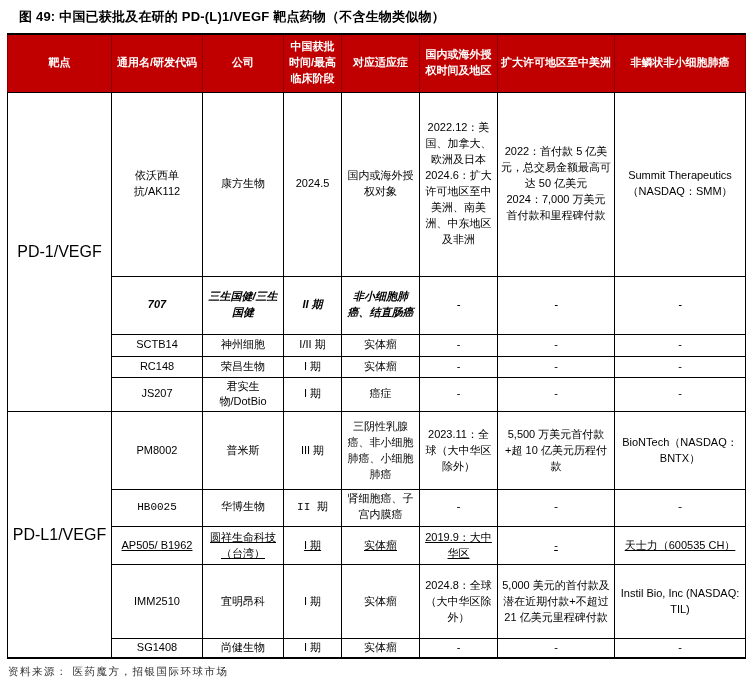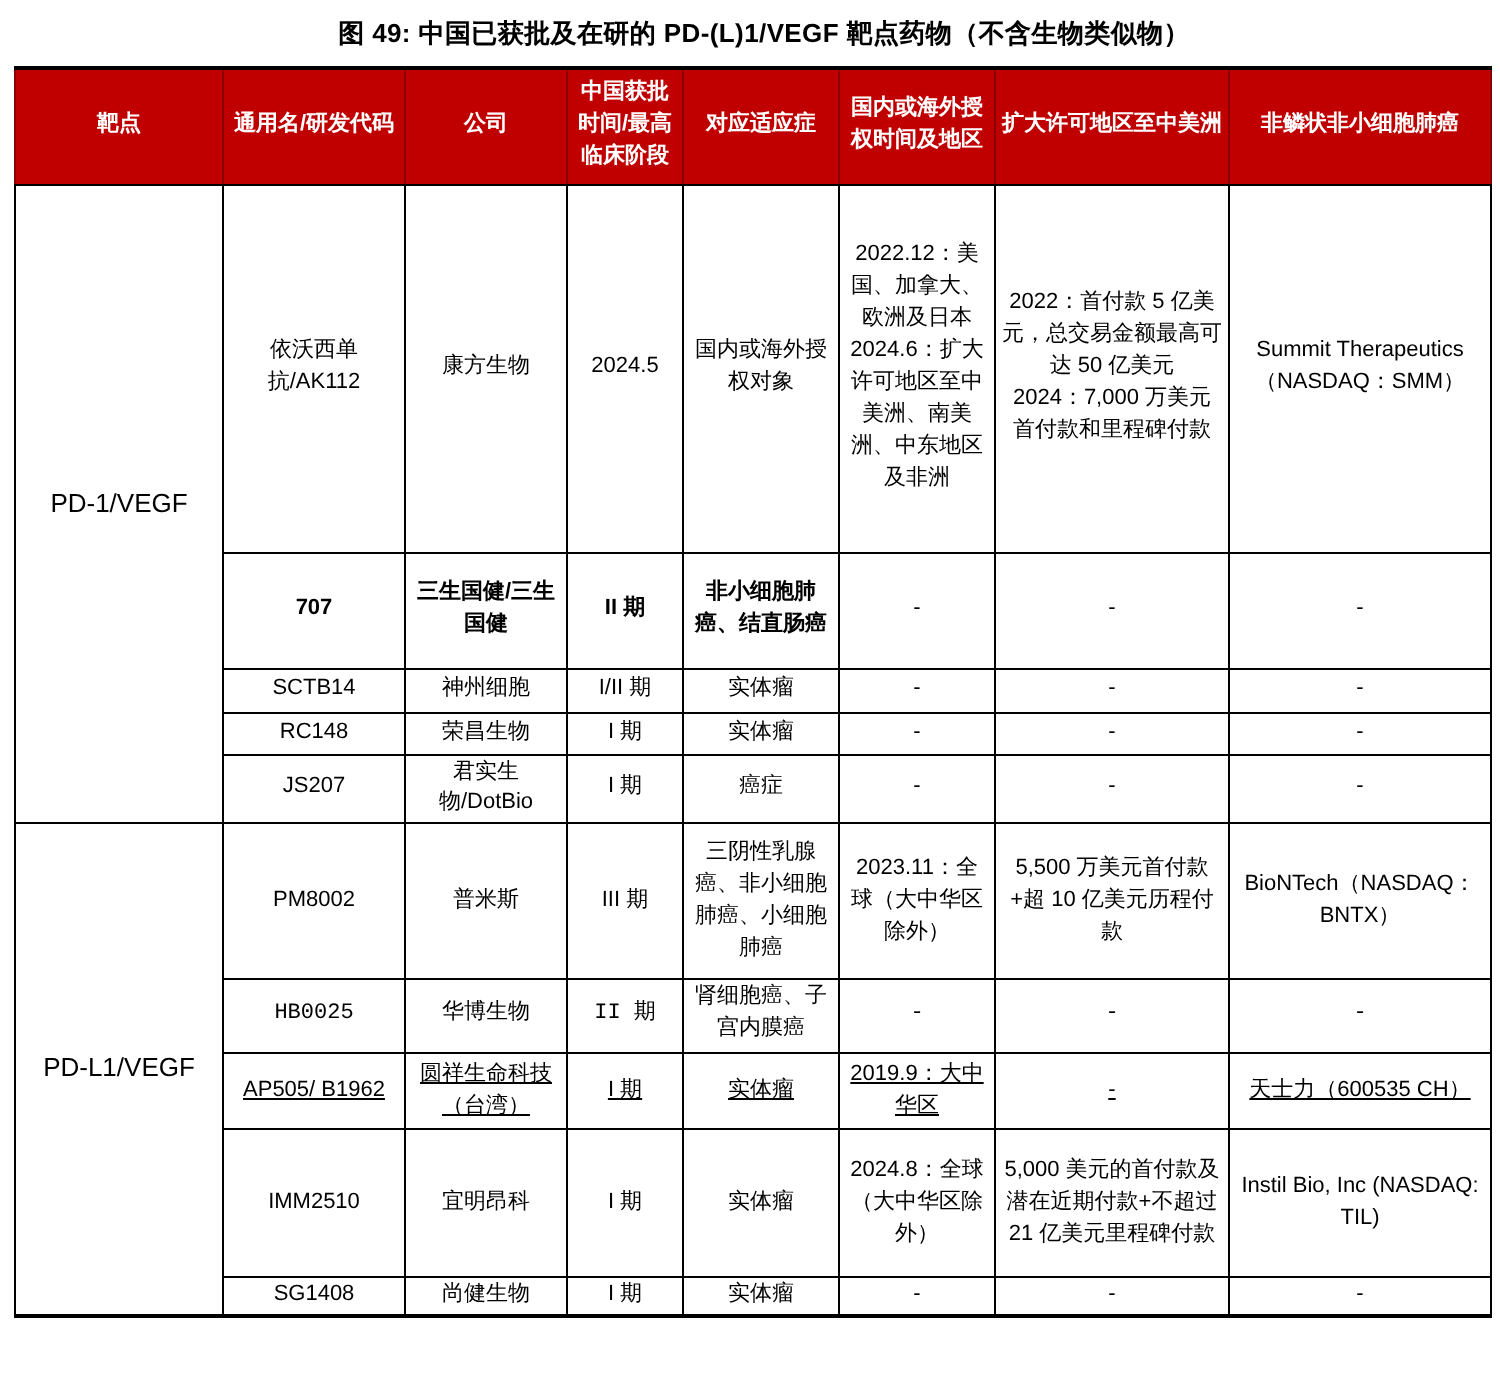--- a/index.html
+++ b/index.html
@@ -11,21 +11,20 @@
     position: relative;
     overflow: hidden;
   }
   .page { padding: 6px 5px 0 7px; }
   .fig-title {
     font-size: 13px;
     font-weight: bold;
     color: #000;
     margin: 2px 0 7px 12px;
     letter-spacing: 0.2px;
-    text-align: center;
   }
   table.drug-table {
     width: 738px;
     border-collapse: collapse;
     table-layout: fixed;
     border-left: 1px solid #000;
     border-right: 1px solid #000;
     border-top: 2.5px solid #000;
     border-bottom: 2.5px solid #000;
   }
@@ -42,24 +41,24 @@
     background: #C00000;
     color: #ffffff;
     font-weight: bold;
     border: 1px solid #8a0000;
     border-bottom: 1px solid #000;
     height: 58px;
     padding: 2px 3px;
   }
   .drug-table td.ml { white-space: pre-line; margin-top: 48px; }
   tr.bold-row td:nth-child(-n+4) { font-weight: bold; }
-  td.target-cell { font-size: 13px; }
+  td.target-cell { font-size: 16px; }
   
   tr.r1  { height: 184px; }
-  tr.r2  { height: 58px; }
+  tr.r2  { height: 58px; font-style: italic; }
   tr.r3  { height: 22px; }
   tr.r4  { height: 21px; }
   tr.r5  { height: 32px; }
   tr.r6  { height: 78px; }
   tr.r7  { height: 37px; font-family: Liberation Mono, monospace; }
   tr.r8  { height: 38px; text-decoration: underline; }
   tr.r9  { height: 74px; }
   tr.r10 { height: 19px; }
   .source-line {
     margin: 6px 0 0 1px;
@@ -192,14 +191,15 @@
         <td>I 期</td>
         <td>实体瘤</td>
         <td>-</td>
         <td>-</td>
         <td>-</td>
       </tr>
 
     </tbody>
   </table>
 
+  <div class="source-line">资料来源： 医药魔方，招银国际环球市场</div>
 
 </div>
 
 </body></html>

